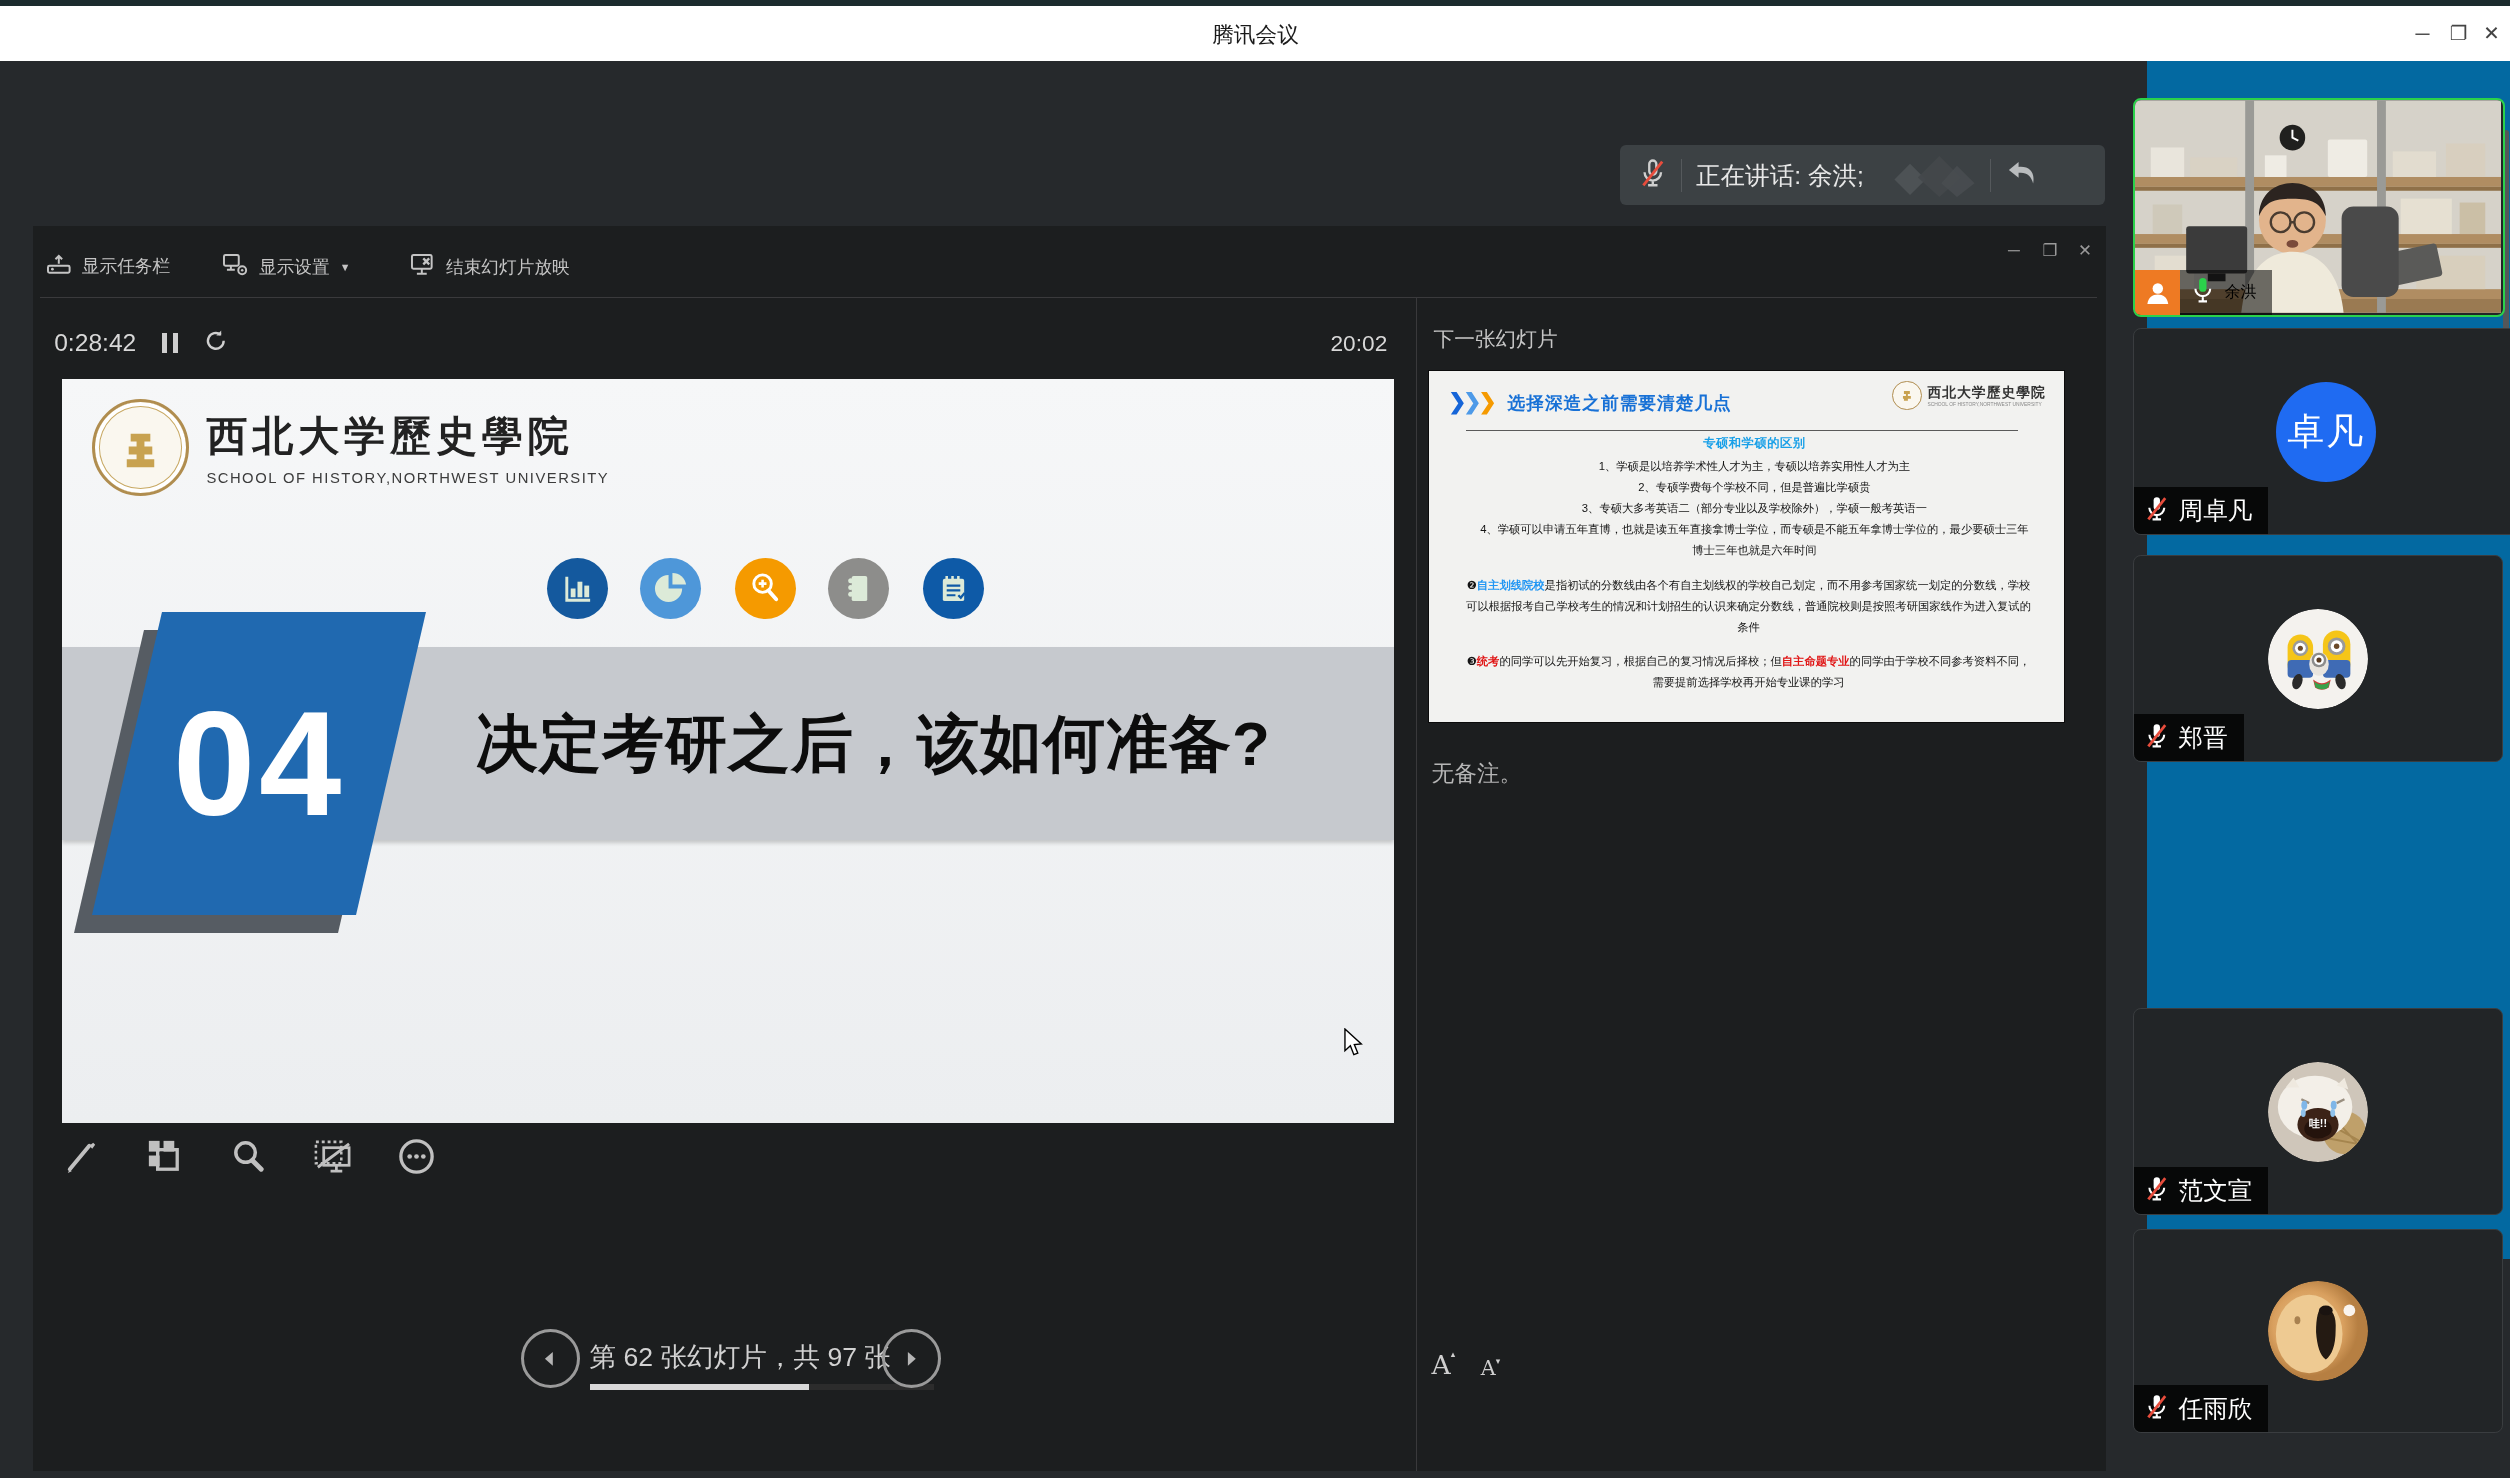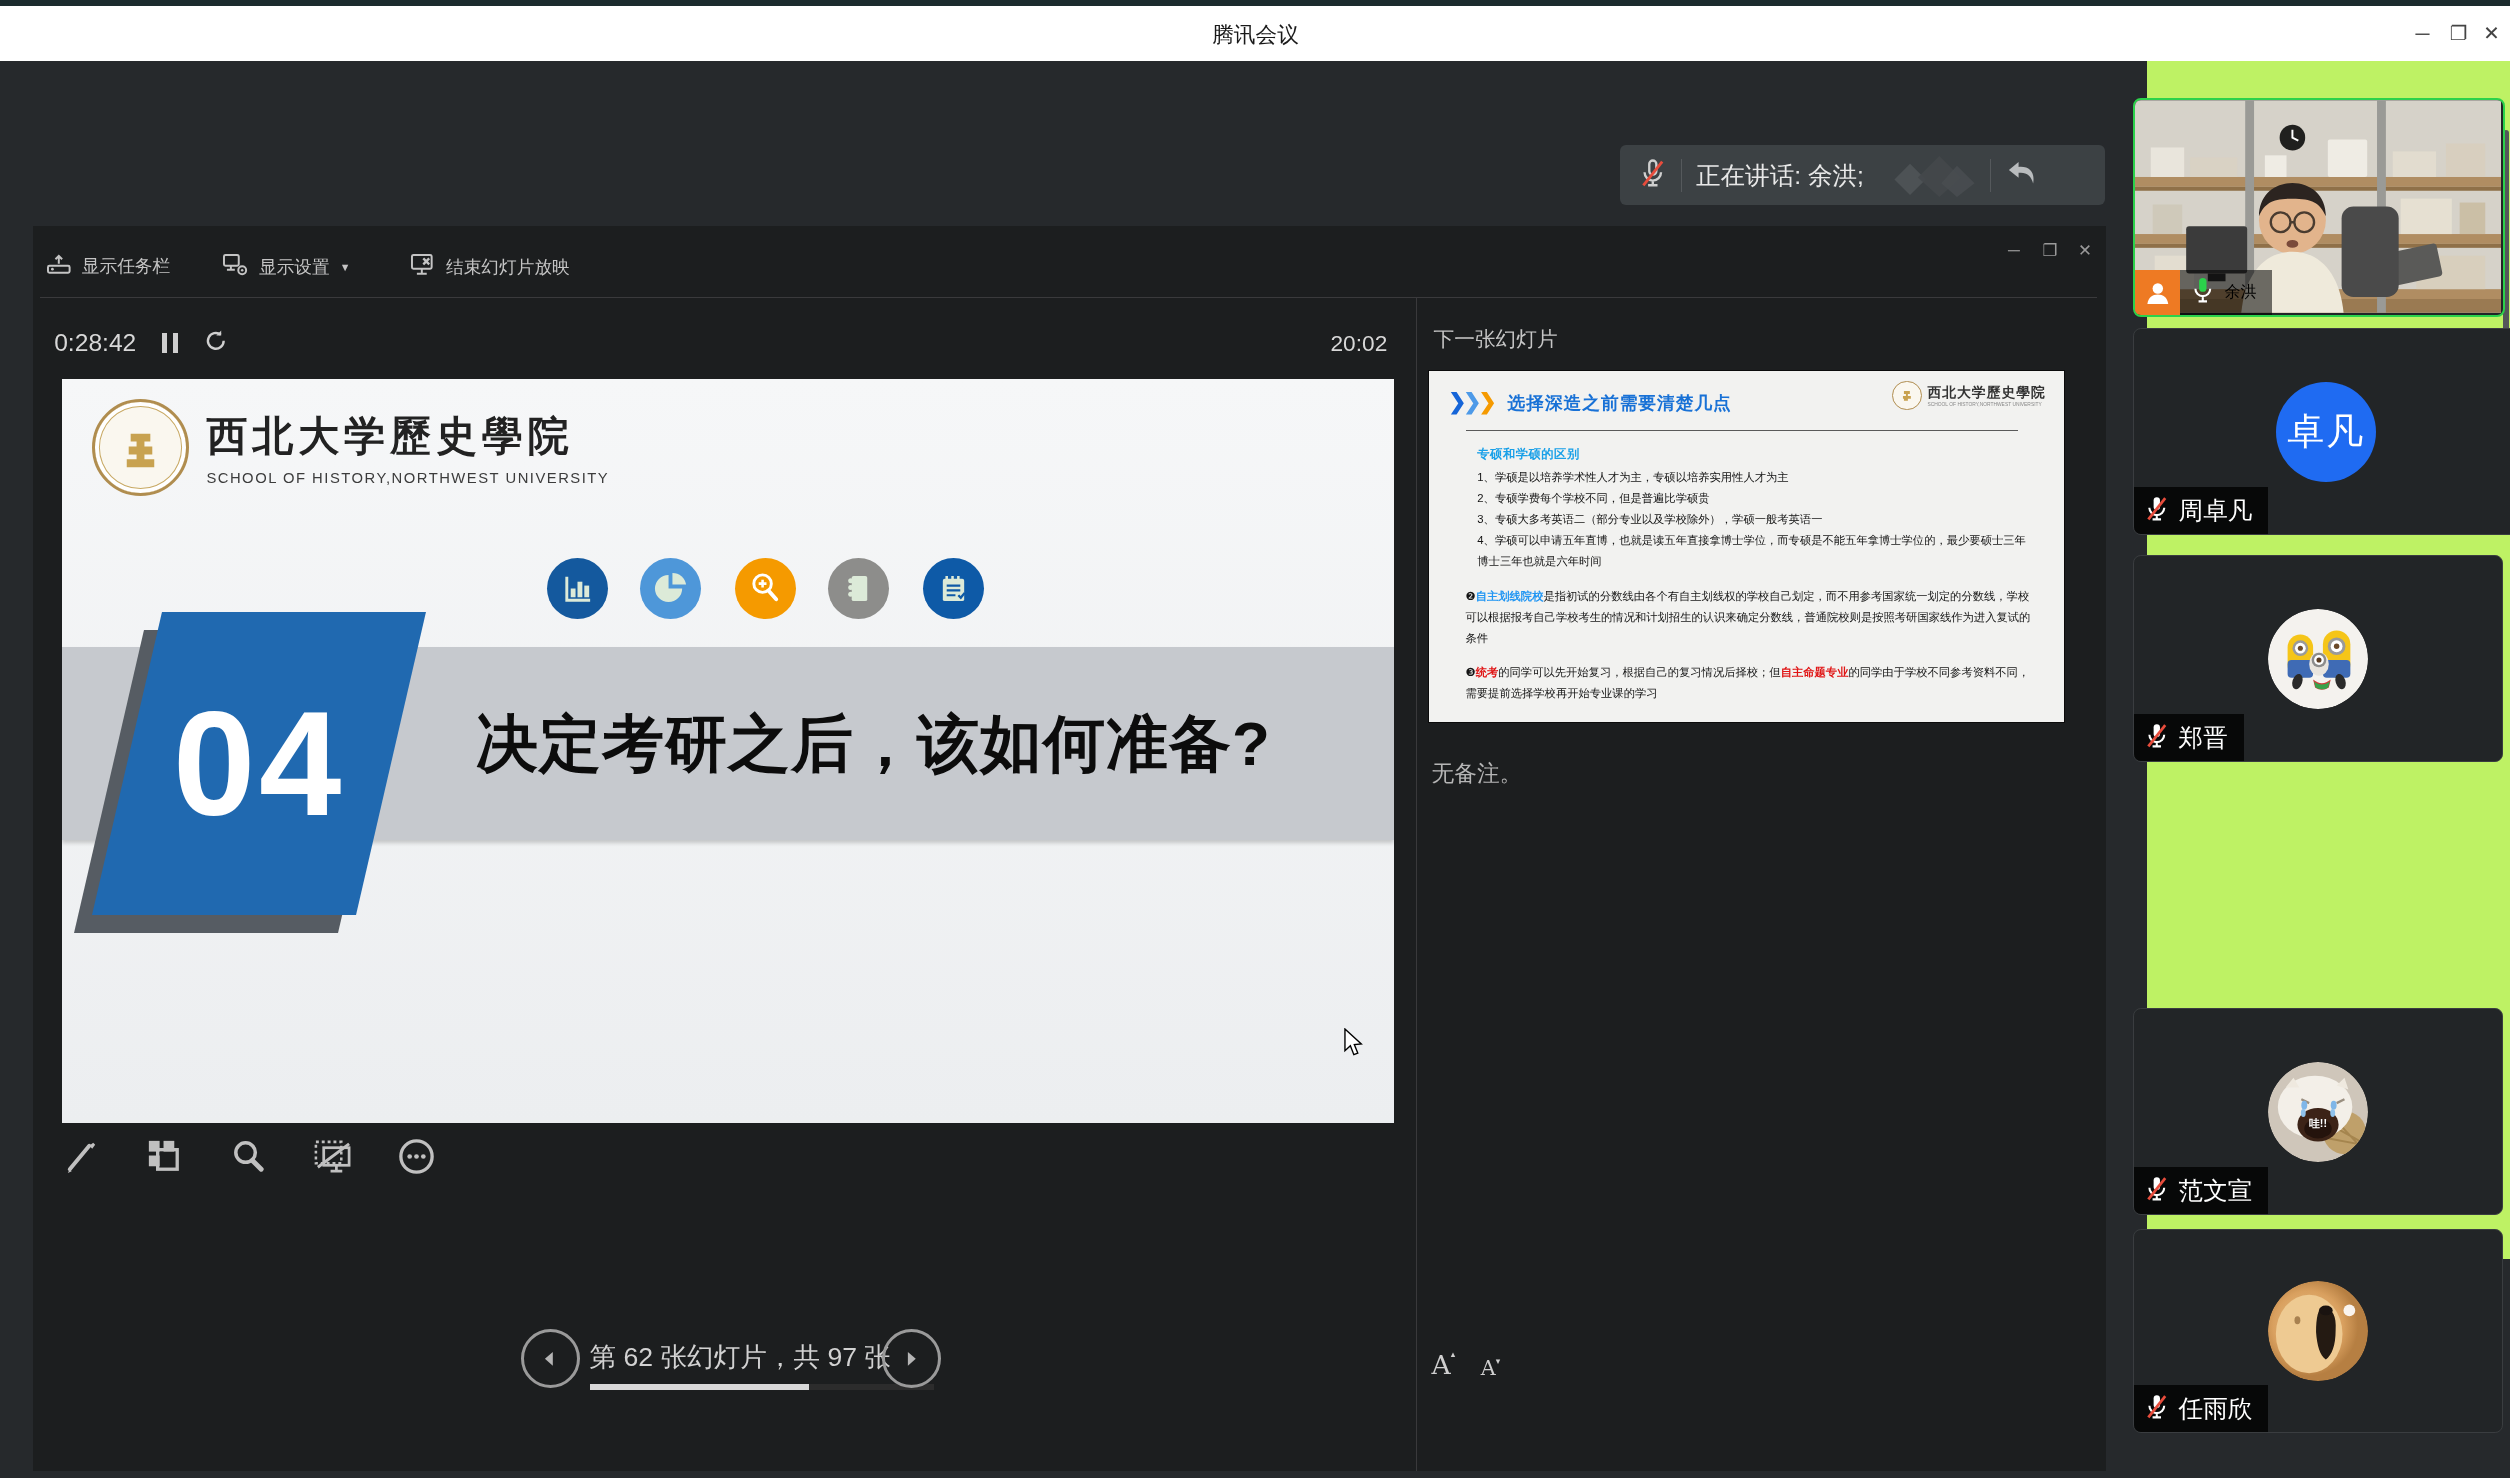--- a/index.html
+++ b/index.html
@@ -72,37 +72,37 @@
            box-shadow:0 0 0 1px #0b0b0b;color:#1a1a1a;overflow:hidden;}
   .pv-head{position:absolute;left:0;top:0;right:0;height:61px;}
   .pv-chev{position:absolute;left:19.7px;top:17.7px;font-size:21.7px;font-weight:bold;letter-spacing:-3px;}
   .pv-title{position:absolute;left:79px;top:19.7px;font-size:17.7px;font-weight:bold;color:#1871d6;letter-spacing:1px;}
   .pv-logo{position:absolute;right:17.7px;top:9.9px;display:flex;gap:5.9px;align-items:center;}
   .pv-seal{width:27.6px;height:27.6px;border-radius:50%;border:1px solid #b08d4f;background:#faf7ef;
            display:flex;align-items:center;justify-content:center;}
   .pv-school-cn{font-family:"DejaVu Serif",serif;font-weight:bold;font-size:13.8px;color:#333;letter-spacing:1px;}
   .pv-school-en{font-size:4.9px;color:#888;}
   .pv-rule{position:absolute;left:37px;top:59px;width:552px;height:1px;background:#5a5a5a;}
-  .pv-body{position:absolute;left:37px;top:69px;width:566px;font-size:11.3px;line-height:21px;}
+  .pv-body{position:absolute;left:37px;top:58px;width:566px;font-size:11.3px;line-height:21px;text-align:center;}
   .pv-h{color:#19a0e8;font-weight:bold;font-size:12.3px;margin:3.9px 0 2px 11.8px;letter-spacing:0.5px;}
   .pv-li{margin-left:11.8px;color:#141414;}
   .pv-p{margin:13.8px 0 0 0;color:#141414;}
   .blue{color:#2196f3;font-weight:bold;}
   .red{color:#e01515;font-weight:bold;}
   .notes{position:absolute;left:1399px;top:532px;font-size:22.7px;color:#b5b5b5;}
   .fontbtns{position:absolute;left:1399px;top:1123px;display:flex;gap:25.6px;align-items:flex-end;color:#cfcfcf;}
   .fA1{font-size:26.6px;font-family:"DejaVu Serif",serif;}
   .fA2{font-size:20.7px;font-family:"DejaVu Serif",serif;}
   .tri{font-size:8.9px;vertical-align:top;}
 
   
   .cursor{left:1342px;top:967px;}
 
   
-  .sidebar{left:2147px;top:61px;width:363px;height:1198px;background:#bef264;}
+  .sidebar{left:2147px;top:61px;width:363px;height:1198px;background:#0369a1;}
   .tile{position:absolute;left:-13.8px;width:368px;height:205px;background:#222527;border:1px solid #3a3d40;
         border-radius:7.9px;overflow:hidden;}
   .tile .avatar-wrap{position:absolute;left:0;top:0;right:0;bottom:0;display:flex;align-items:center;justify-content:center;}
   .avatar-blue{width:100px;height:100px;border-radius:50%;background:#1f6bf2;display:flex;align-items:center;justify-content:center;
                color:#fff;font-size:37px;letter-spacing:2px;}
   .avatar-img{width:100px;height:100px;border-radius:50%;overflow:hidden;}
   .badge{position:absolute;left:0;bottom:0;display:flex;align-items:center;gap:8.9px;background:rgba(0,0,0,.78);
          padding:6.9px 15.8px 6.9px 9.9px;}
   .badge .nm{color:#fff;font-size:24.6px;white-space:nowrap;}
   .hostrow{position:absolute;left:0;bottom:0;display:flex;align-items:stretch;}

